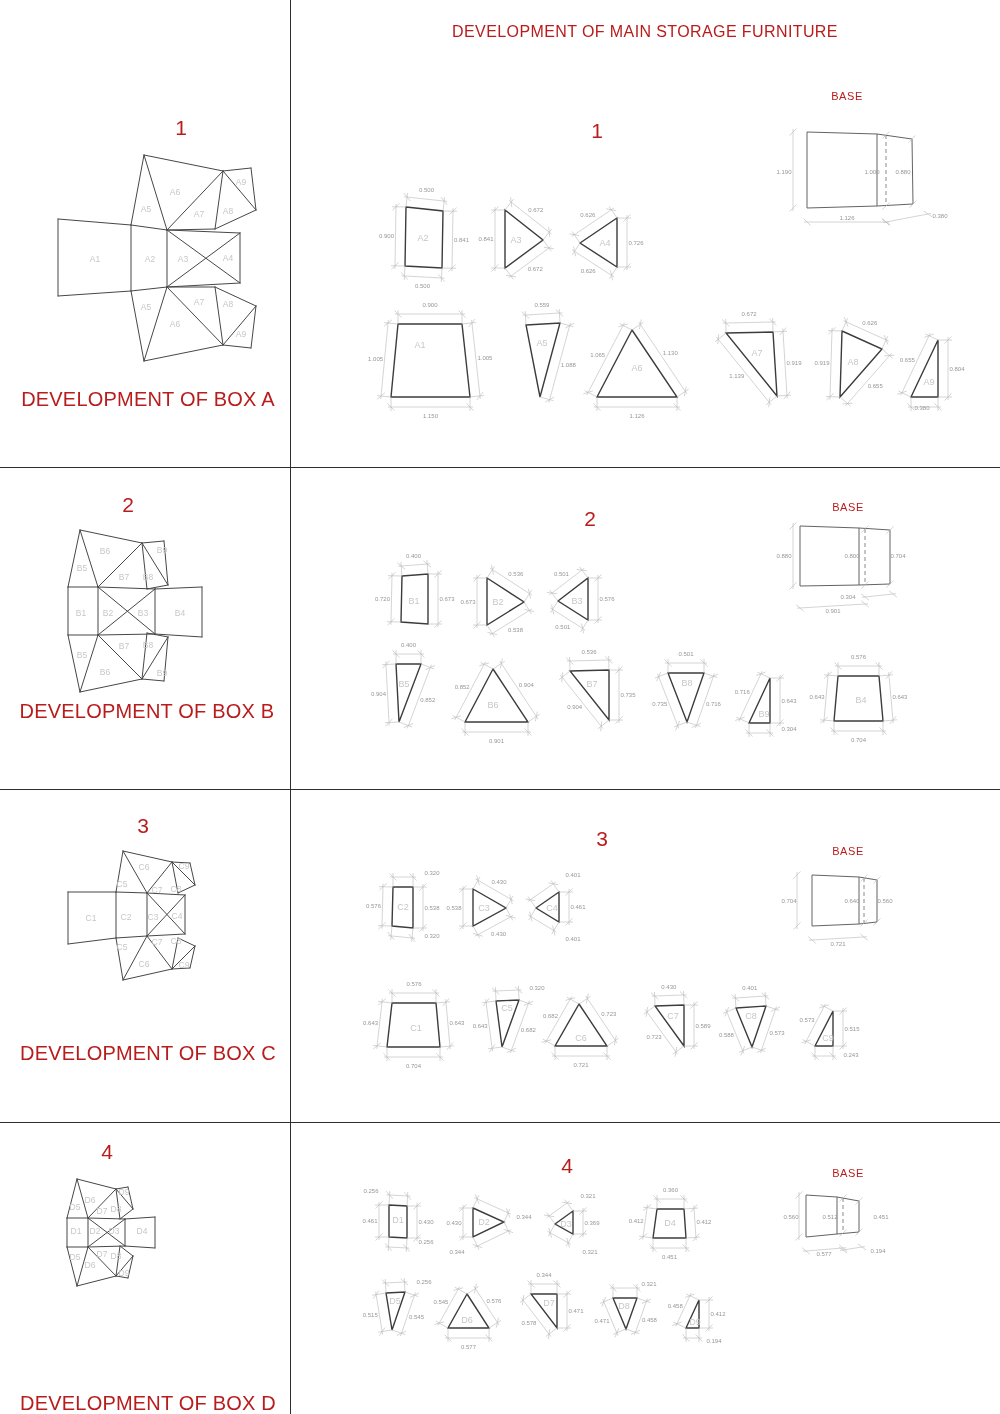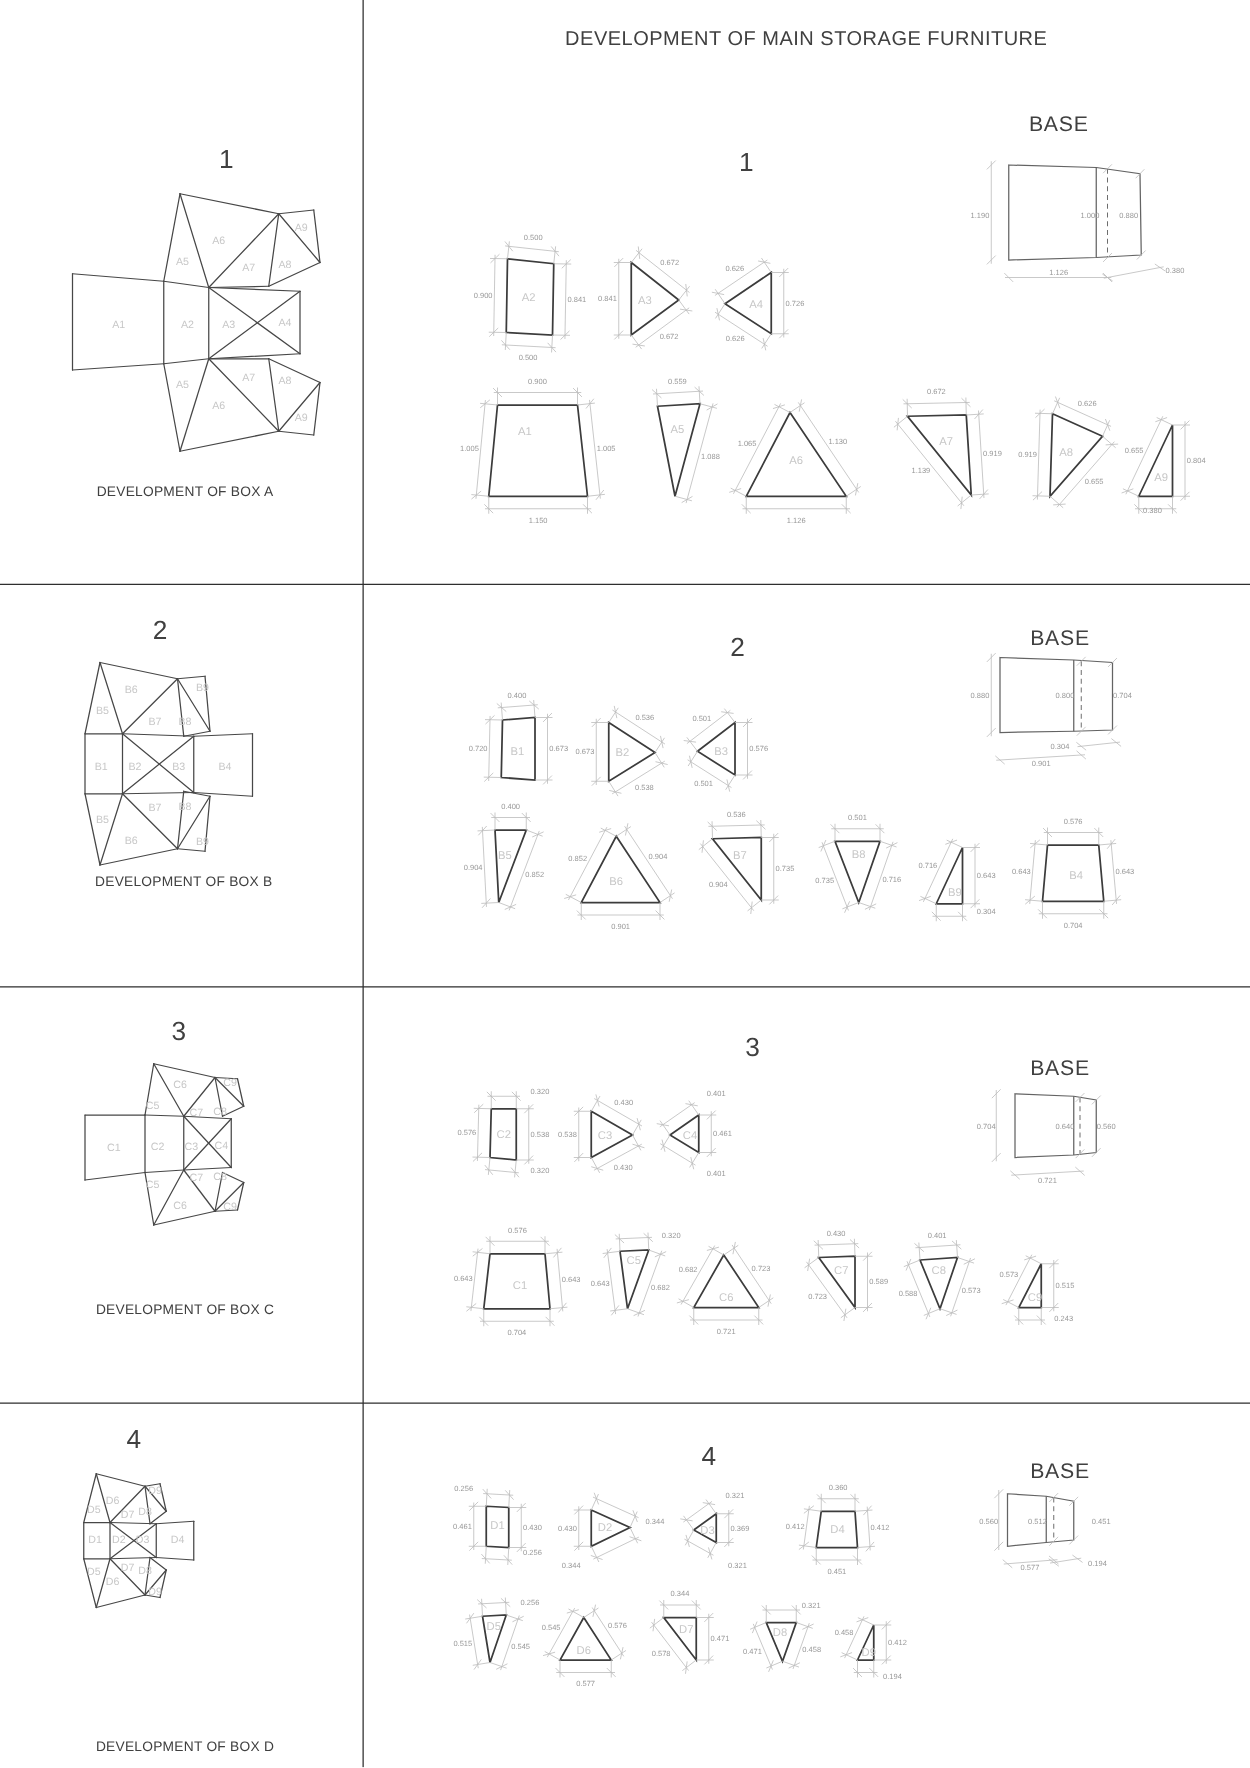--- a/index.html
+++ b/index.html
@@ -1,23 +1,23 @@
 <!DOCTYPE html>
 <html><head>
 <meta charset="utf-8">
 <style>
   html,body{margin:0;padding:0;background:#fff}
   .page{position:relative;width:1000px;height:1414px;background:#fff;overflow:hidden;
         font-family:"Liberation Sans",sans-serif}
   .page svg{position:absolute;left:0;top:0}
-  .abs{position:absolute;transform:translateX(-50%);white-space:nowrap;color:#404040}
+  .abs{position:absolute;transform:translateX(-50%);white-space:nowrap;color:#b91c1c}
   .title{font-size:16px;letter-spacing:.4px}
   .secnum{font-size:21px}
-  .caption{font-size:11px;letter-spacing:.2px}
-  .baselabel{font-size:17px;letter-spacing:.6px}
+  .caption{font-size:20px;letter-spacing:.2px}
+  .baselabel{font-size:11px;letter-spacing:.6px}
   .divider-v{position:absolute;width:1px;background:#2e2e2e}
   .divider-h{position:absolute;height:1px;background:#2e2e2e}
   svg text{font-family:"Liberation Sans",sans-serif}
   .net{stroke:#474747;stroke-width:1;fill:none;stroke-linecap:round}
   .piece{stroke:#3c3c3c;stroke-width:1.4;fill:none;stroke-linejoin:miter}
   .base-o{stroke:#636363;stroke-width:1;fill:none}
   .dashed{stroke:#6d6d6d;stroke-width:.8;stroke-dasharray:4 3}
   .dim{stroke:#bdbdbd;stroke-width:.65;fill:none}
   .face{fill:#c7c7c7;font-size:8.5px;text-anchor:middle}
   .plabel{fill:#c7c7c7;font-size:9px;text-anchor:middle}

